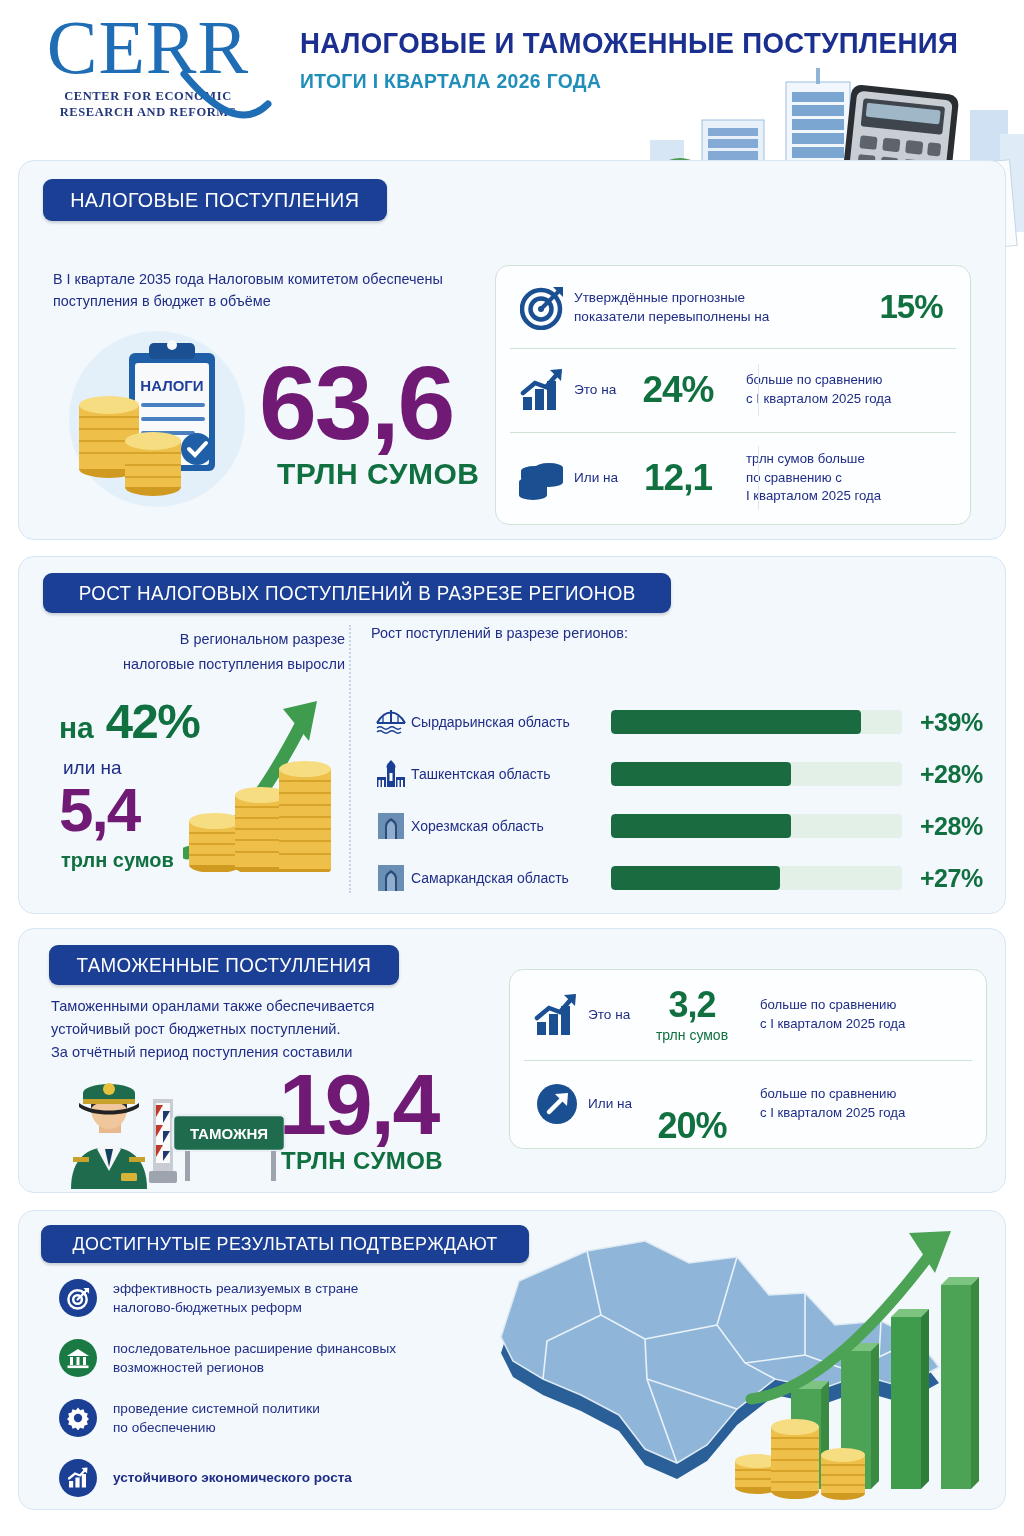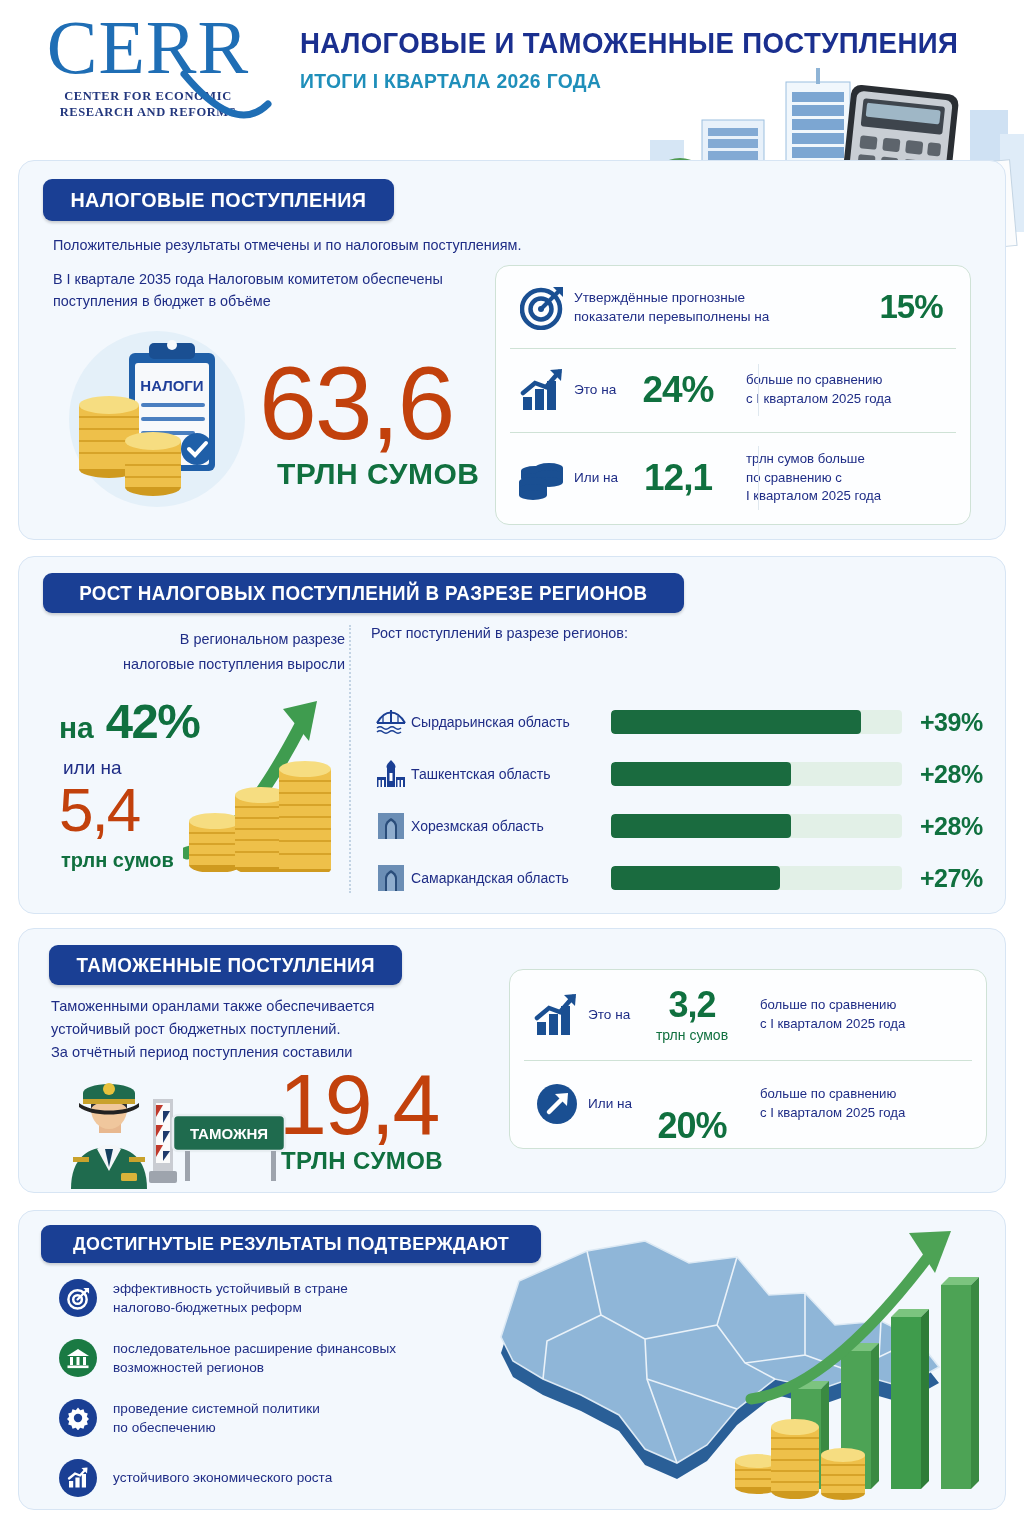--- a/index.html
+++ b/index.html
@@ -37,31 +37,31 @@
   
   .hero-illo { position:absolute; left:640px; top:62px; width:390px; height:195px; }
 
   
   .card {
     position:absolute; background:#f3f8fd; border:1px solid #d7e5f4;
     border-radius:16px;
   }
   .badge {
     position:absolute; background:#1a3f94; border-radius:9px;
-    color:#fff; font-weight:700; letter-spacing:0.4px;
+    color:#fff; font-weight:400; letter-spacing:0.4px;
     display:flex; align-items:center; padding:0 18px;
     box-shadow:0 2px 3px rgba(0,0,0,.18);
     transform-origin:left center;
   }
   .badge span { transform:scaleX(0.94); display:block; }
 
   .body-text { color:#1f2d86; font-size:14.4px; line-height:1.5; }
 
   .bignum {
-    color:#c2410c; font-weight:400; letter-spacing:-2px;
+    color:#701a75; font-weight:700; letter-spacing:-2px;
     font-family:"Liberation Sans", sans-serif;
   }
 
   
   .statbox {
     position:absolute; background:#fdfeff; border:1px solid #cfe2d6; border-radius:14px;
   }
   .statrow { display:flex; align-items:center; padding:0 16px; position:relative; }
   .statrow + .statrow::before {
     content:""; position:absolute; left:14px; right:14px; top:0; height:1px; background:#cfe2d6;
@@ -225,21 +225,20 @@
       <path d="M92 10 L104 8 L102 22 Z" fill="#1f5fa8"></path>
     </g>
   </svg>
 
   <div class="card" style="left:18px; top:160px; width:988px; height:380px;">
 
     <div class="badge" style="left:24px; top:18px; height:42px; font-size:21px;">
       <span>НАЛОГОВЫЕ ПОСТУПЛЕНИЯ</span>
     </div>
 
-    <div class="body-text" style="position:absolute; left:34px; top:74px; width:520px;">Положительные результаты отмечены и по налоговым поступлениям.</div>
 
     <div class="body-text" style="position:absolute; left:34px; top:108px; width:470px;">
       <div>В I квартале 2035 года Налоговым комитетом обеспечены</div>
       <div>поступления в бюджет в объёме</div>
     </div>
 
     <svg style="position:absolute; left:38px; top:168px;" width="200" height="180" viewBox="0 0 200 180">
       <circle cx="100" cy="90" r="88" fill="#e4f0f9"></circle>
 
       <rect x="72" y="24" width="86" height="118" rx="6" fill="#1f5fa8"></rect>
@@ -596,21 +595,21 @@
     <div class="res-row" style="top:68px;">
       <div class="res-ic" style="background:#1a3f94;">
         <svg width="25" height="25" viewBox="0 0 26 26">
           <circle cx="12" cy="14" r="9.5" fill="none" stroke="#fff" stroke-width="2.6"></circle>
           <circle cx="12" cy="14" r="4.5" fill="none" stroke="#fff" stroke-width="2.6"></circle>
           <path d="M12 14 L22 4" stroke="#fff" stroke-width="2.4" stroke-linecap="round"></path>
           <path d="M18 2 L24 2 L24 8 Z" fill="#fff"></path>
         </svg>
       </div>
       <div class="res-txt">
-        <div>эффективность устойчивый в стране</div>
+        <div>эффективность реализуемых в стране</div>
         <div>налогово-бюджетных реформ</div>
       </div>
     </div>
 
     <div class="res-row" style="top:128px;">
       <div class="res-ic" style="background:#1a7a43;">
         <svg width="24" height="24" viewBox="0 0 24 24">
           <polygon points="12,3 23,10 1,10" fill="#fff"></polygon>
           <g fill="#fff">
             <rect x="4" y="11" width="3" height="8"></rect>
@@ -632,21 +631,21 @@
           <path d="M12 1.6 l2.2 2.6 3.3 -1 1 3.3 3.3 1 -1 3.3 2.2 2.2 -2.2 2.2 1 3.3 -3.3 1 -1 3.3 -3.3 -1 -2.2 2.6 -2.2 -2.6 -3.3 1 -1 -3.3 -3.3 -1 1 -3.3 -2.2 -2.2 2.2 -2.2 -1 -3.3 3.3 -1 1 -3.3 3.3 1 Z" fill="#fff"></path>
           <circle cx="12" cy="12" r="4.2" fill="#1a3f94"></circle>
         </svg>
       </div>
       <div class="res-txt">
         <div>проведение системной политики</div>
         <div>по обеспечению</div>
       </div>
     </div>
 
-    <div class="res-row" style="top:248px;">
+    <div class="res-row" style="top:248px;font-weight:bold;">
       <div class="res-ic" style="background:#1a3f94;">
         <svg width="24" height="24" viewBox="0 0 24 24">
           <rect x="3" y="15" width="4.2" height="6.5" fill="#fff"></rect>
           <rect x="9.4" y="11.5" width="4.2" height="10" fill="#fff"></rect>
           <rect x="15.8" y="8" width="4.2" height="13.5" fill="#fff"></rect>
           <path d="M3 12.5 L9 7.5 L14 9.5 L20 3" stroke="#fff" stroke-width="2.3" fill="none" stroke-linecap="round"></path>
           <path d="M15.5 2 L21.5 1.6 L21 7.5 Z" fill="#fff"></path>
         </svg>
       </div>
       <div class="res-txt">

